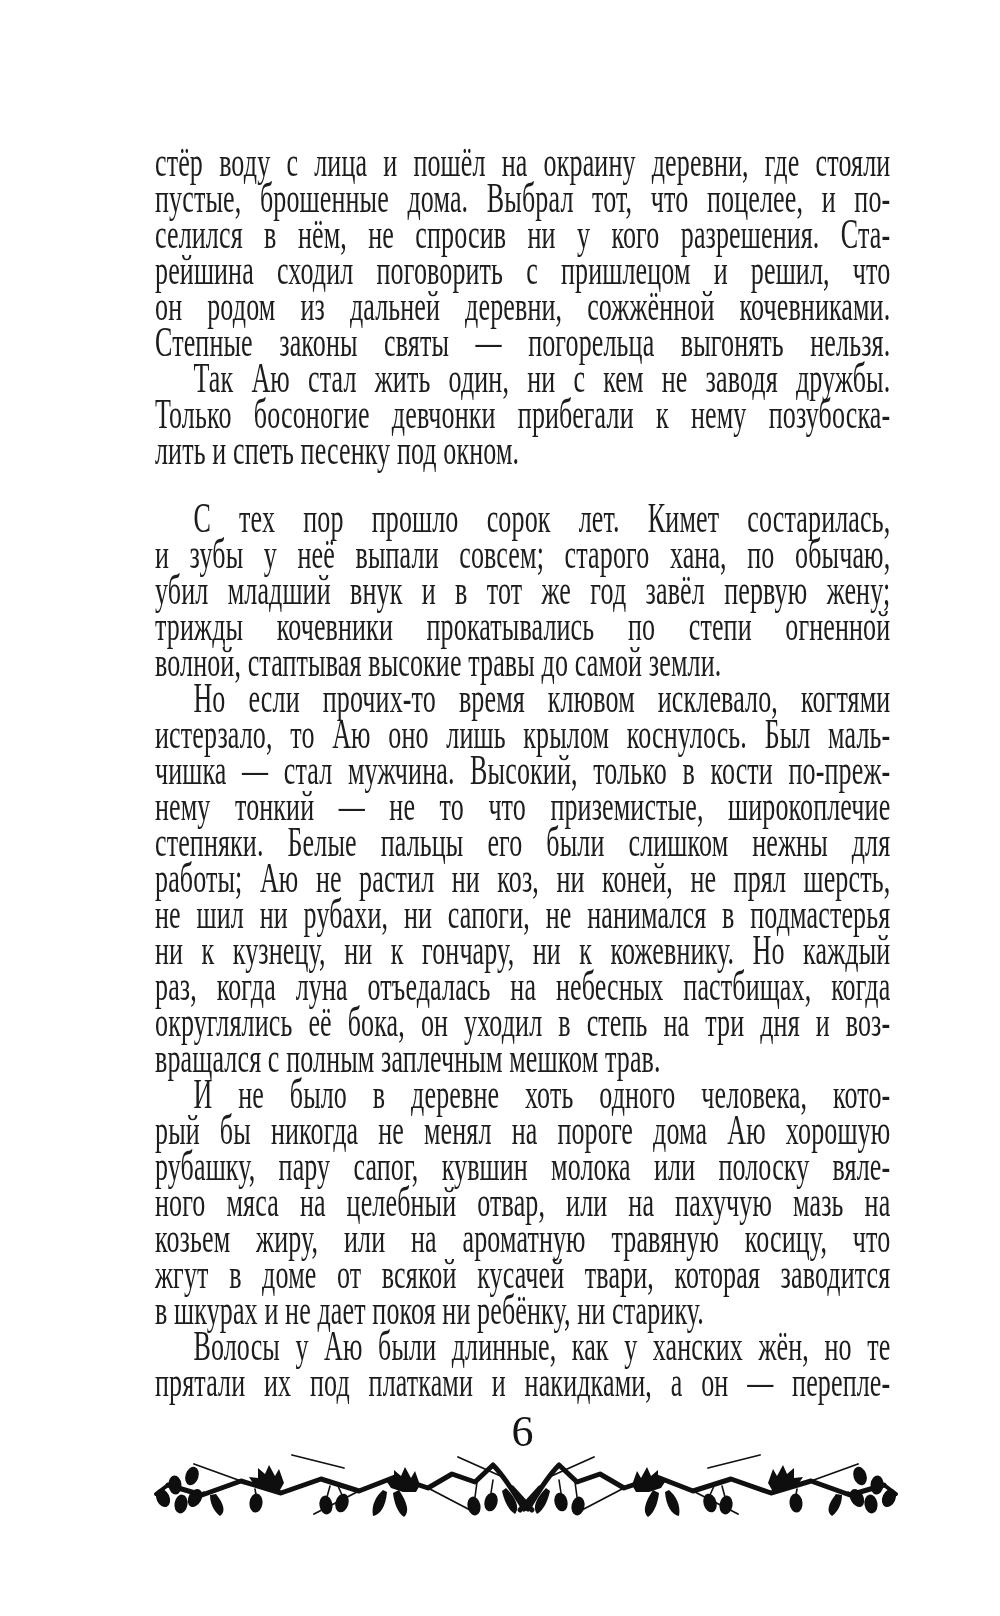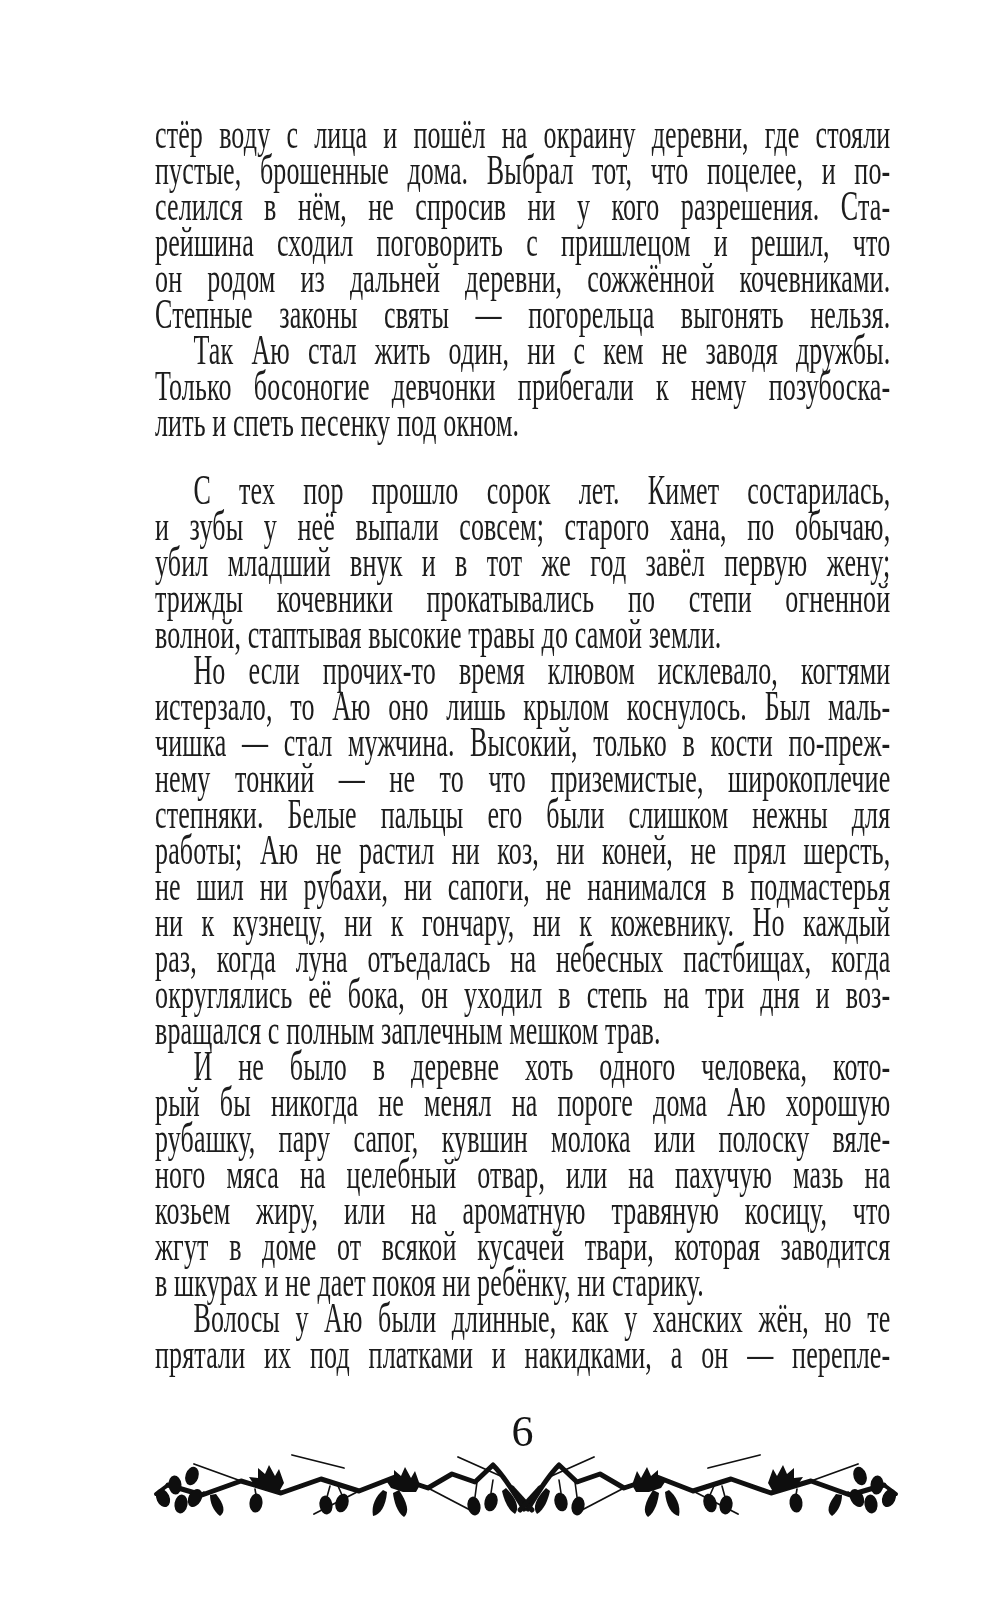--- a/index.html
+++ b/index.html
@@ -5,21 +5,21 @@
   html, body { margin: 0; padding: 0; }
   body {
     width: 1000px; height: 1616px;
     background: #ffffff;
     position: relative;
     font-family: "Liberation Serif", serif;
     overflow: hidden;
   }
   .text-block {
     position: absolute;
-    left: 155px; top: 116px;
+    left: 155px; top: 144px;
     width: 735px;
   }
   
   .line {
     width: 1186px;
     transform: scaleX(0.62);
     transform-origin: 0 0;
     font-size: 42px;
     line-height: 36px;
     height: 36px;

